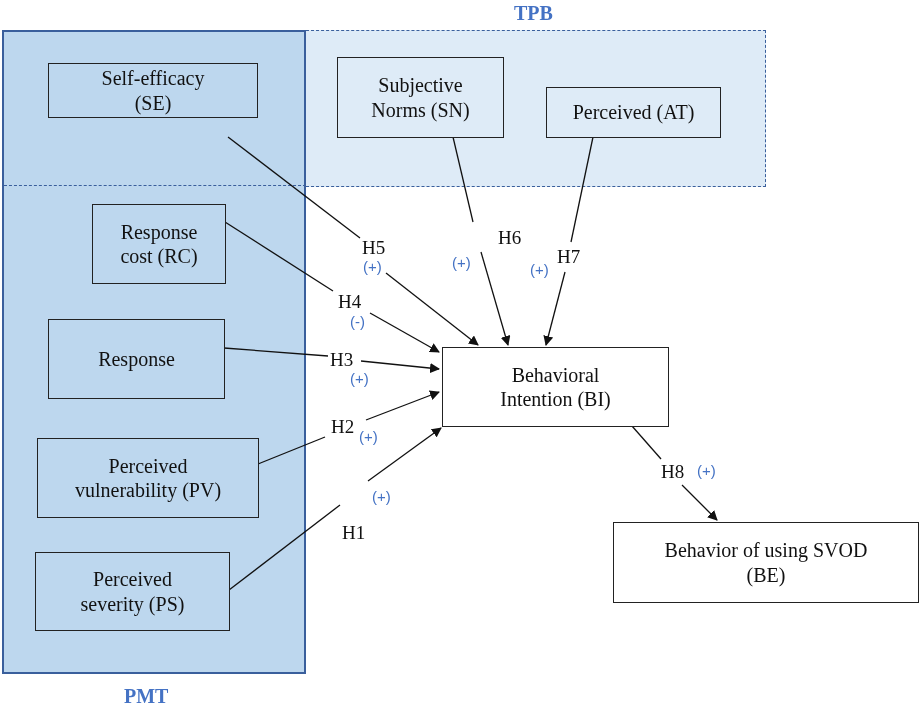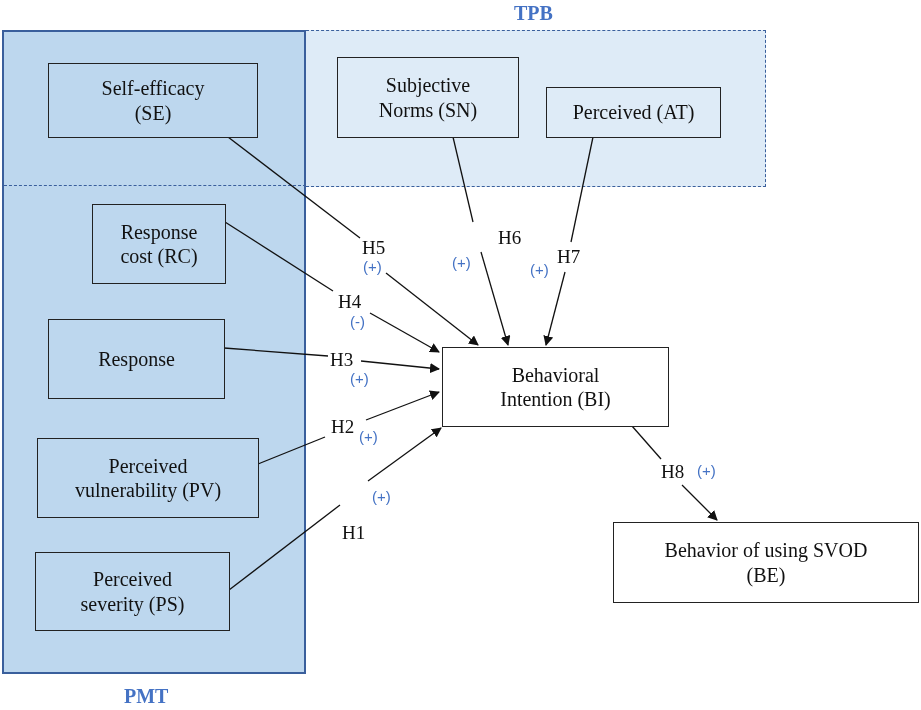--- a/index.html
+++ b/index.html
@@ -59,27 +59,27 @@
   <line x1="453" y1="137" x2="473" y2="222" stroke="#111" stroke-width="1.3"></line>
   <line x1="481" y1="252" x2="508" y2="345" stroke="#111" stroke-width="1.3" marker-end="url(#arr)"></line>
 
   <line x1="593" y1="137" x2="571" y2="242" stroke="#111" stroke-width="1.3"></line>
   <line x1="565" y1="272" x2="546" y2="345" stroke="#111" stroke-width="1.3" marker-end="url(#arr)"></line>
 
   <line x1="632" y1="426" x2="661" y2="459" stroke="#111" stroke-width="1.3"></line>
   <line x1="682" y1="485" x2="717" y2="520" stroke="#111" stroke-width="1.3" marker-end="url(#arr)"></line>
 </svg>
 
-<div class="node pmt" style="left:48px;top:63px;width:210px;height:75px;">
+<div class="node pmt" style="left:48px;top:63px;width:210px;height:55px;">
   <div>
       <div>Self-efficacy</div>
       <div>(SE)</div>
     </div>
 </div>
-<div class="node tpb" style="left:337px;top:57px;width:182px;height:81px;">
+<div class="node tpb" style="left:337px;top:57px;width:167px;height:81px;">
   <div>
       <div>Subjective</div>
       <div>Norms (SN)</div>
     </div>
 </div>
 <div class="node tpb" style="left:546px;top:87px;width:175px;height:51px;">
   <div>Perceived (AT)</div>
 </div>
 <div class="node pmt" style="left:92px;top:204px;width:134px;height:80px;">
   <div>

